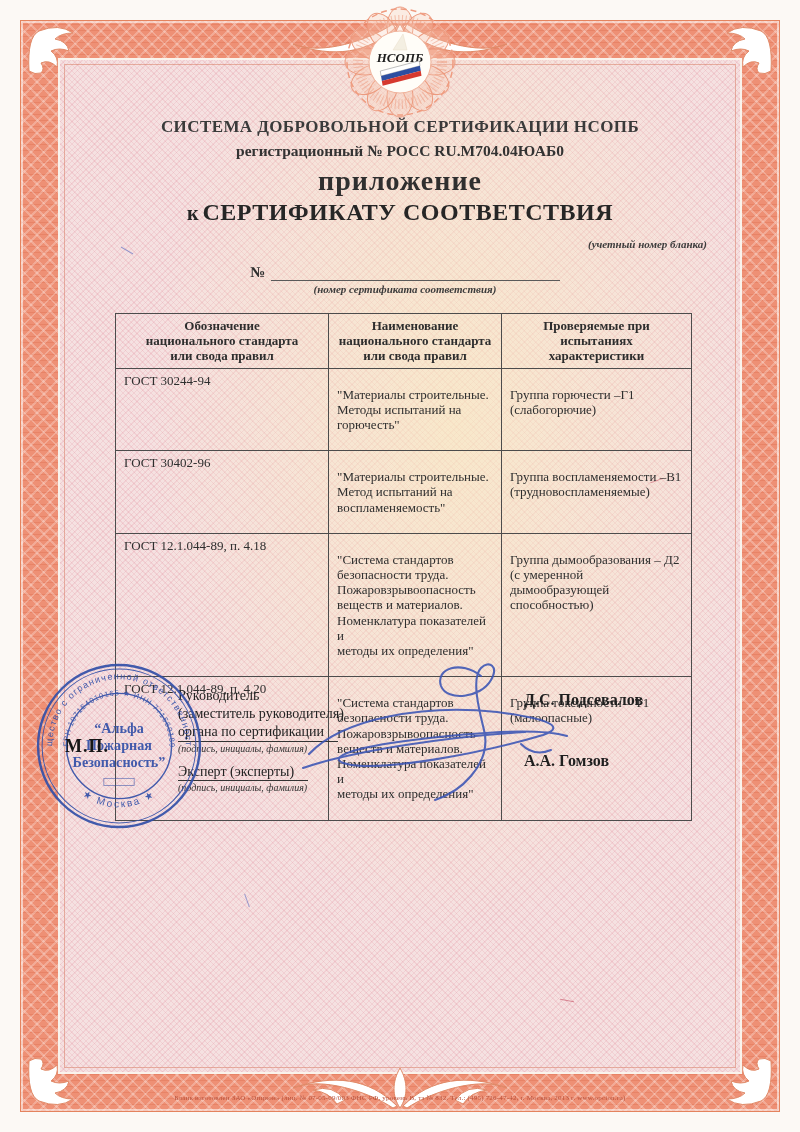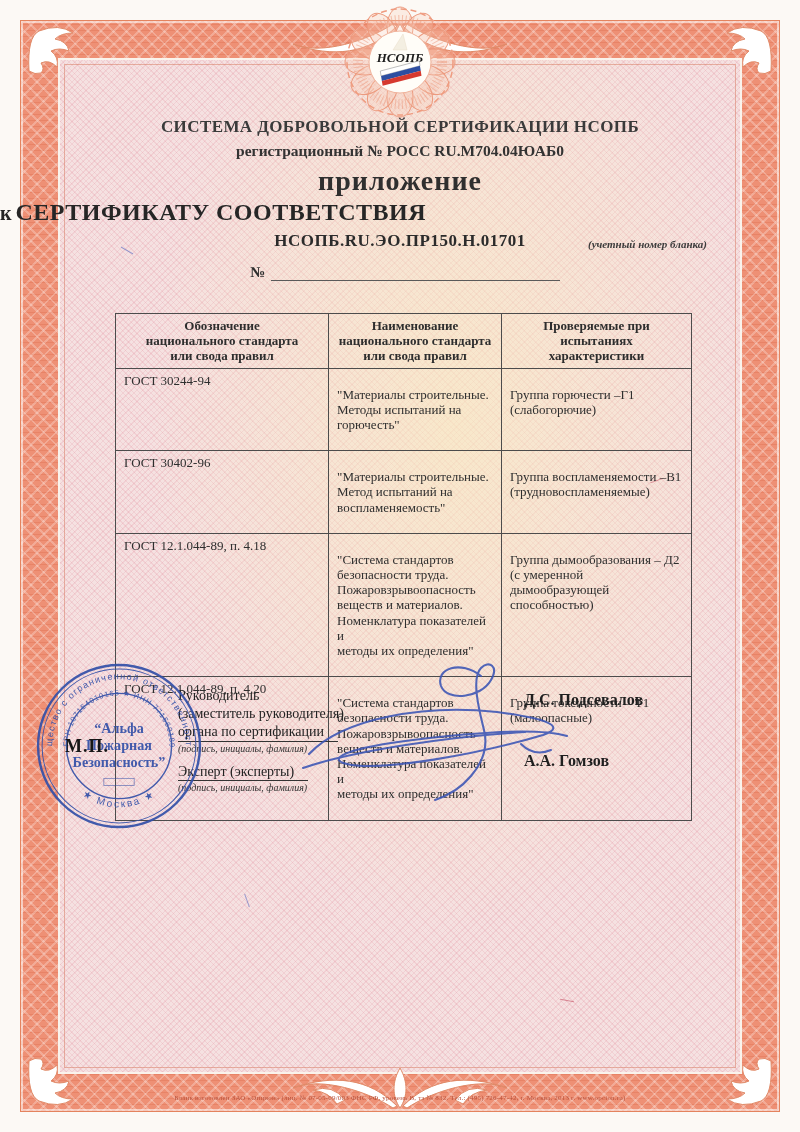--- a/index.html
+++ b/index.html
@@ -26,21 +26,21 @@
   .mid-orn{position:absolute;left:50%;transform:translateX(-50%);z-index:1;}
   .mid-orn.bottom{bottom:22px;}
   .mid-orn.top{top:22px;transform:translateX(-50%) rotate(180deg);}
   .fiber{position:absolute;width:14px;height:1px;opacity:.55;z-index:1;}
   
   .content{position:absolute;inset:0;z-index:2;}
   .logo{position:absolute;left:50%;top:6px;transform:translateX(-50%);z-index:3;}
   .h-system{position:absolute;left:0;right:0;top:117px;text-align:center;font-size:17px;font-weight:600;letter-spacing:.4px;color:#3a3a3a;}
   .h-reg{position:absolute;left:0;right:0;top:142px;text-align:center;font-size:15.5px;font-weight:bold;color:#333;}
   .h-pril{position:absolute;left:0;right:0;top:165px;text-align:center;font-size:28px;font-weight:600;letter-spacing:1px;color:#2f2f2f;}
-  .h-cert{position:absolute;left:0;right:0;top:199px;font-weight:800;color:#262626;}
+  .h-cert{position:absolute;left:0;right:0;top:199px;text-align:center;font-weight:800;color:#262626;}
   .h-cert .pfx{font-size:20px;font-weight:700;}
   .h-cert .main{font-size:24px;letter-spacing:.5px;}
   .h-no{position:absolute;left:0;right:0;top:231px;text-align:center;font-size:17px;font-weight:bold;letter-spacing:.5px;color:#2b2b2b;}
   .numrow{position:absolute;left:250px;top:262px;width:310px;}
   .numrow .line{display:flex;align-items:flex-end;}
   .numrow .nsign{font-size:15px;font-weight:600;margin-right:6px;}
   .numrow .rule{flex:1;border-bottom:1px solid #5a5a5a;height:18px;}
   .numrow .cap{text-align:center;font-size:11px;font-style:italic;font-weight:600;color:#3c3c3c;margin-top:2px;}
   .blankblock{position:absolute;left:575px;top:236px;width:145px;text-align:center;}
   .blankblock .num{font-family:"DejaVu Sans Mono",monospace;font-size:19px;letter-spacing:2px;color:#d23322;padding-bottom:2px;border-bottom:1px solid #5a5a5a;}
@@ -139,27 +139,27 @@
       </g>
     </svg>
 
     <div class="h-system">СИСТЕМА ДОБРОВОЛЬНОЙ СЕРТИФИКАЦИИ НСОПБ</div>
     <div class="h-reg">регистрационный № РОСС RU.М704.04ЮАБ0</div>
     <div class="h-pril">приложение</div>
     <div class="h-cert">
       <span class="pfx">к</span>
       <span class="main">СЕРТИФИКАТУ СООТВЕТСТВИЯ</span>
     </div>
-    <div class="h-no">НСОПБ.RU.ЭО.ПР150.Н.01701</div>
 
     <div class="numrow">
       <div class="line">
         <span class="nsign">№</span>
         <span class="rule"></span>
       </div>
+      <div class="cap">(номер сертификата соответствия)</div>
     </div>
 
     <div class="blankblock">
       <div class="cap">(учетный номер бланка)</div>
     </div>
 
     <table class="std">
       <colgroup>
           <col style="width:37%">
           <col style="width:30%">

